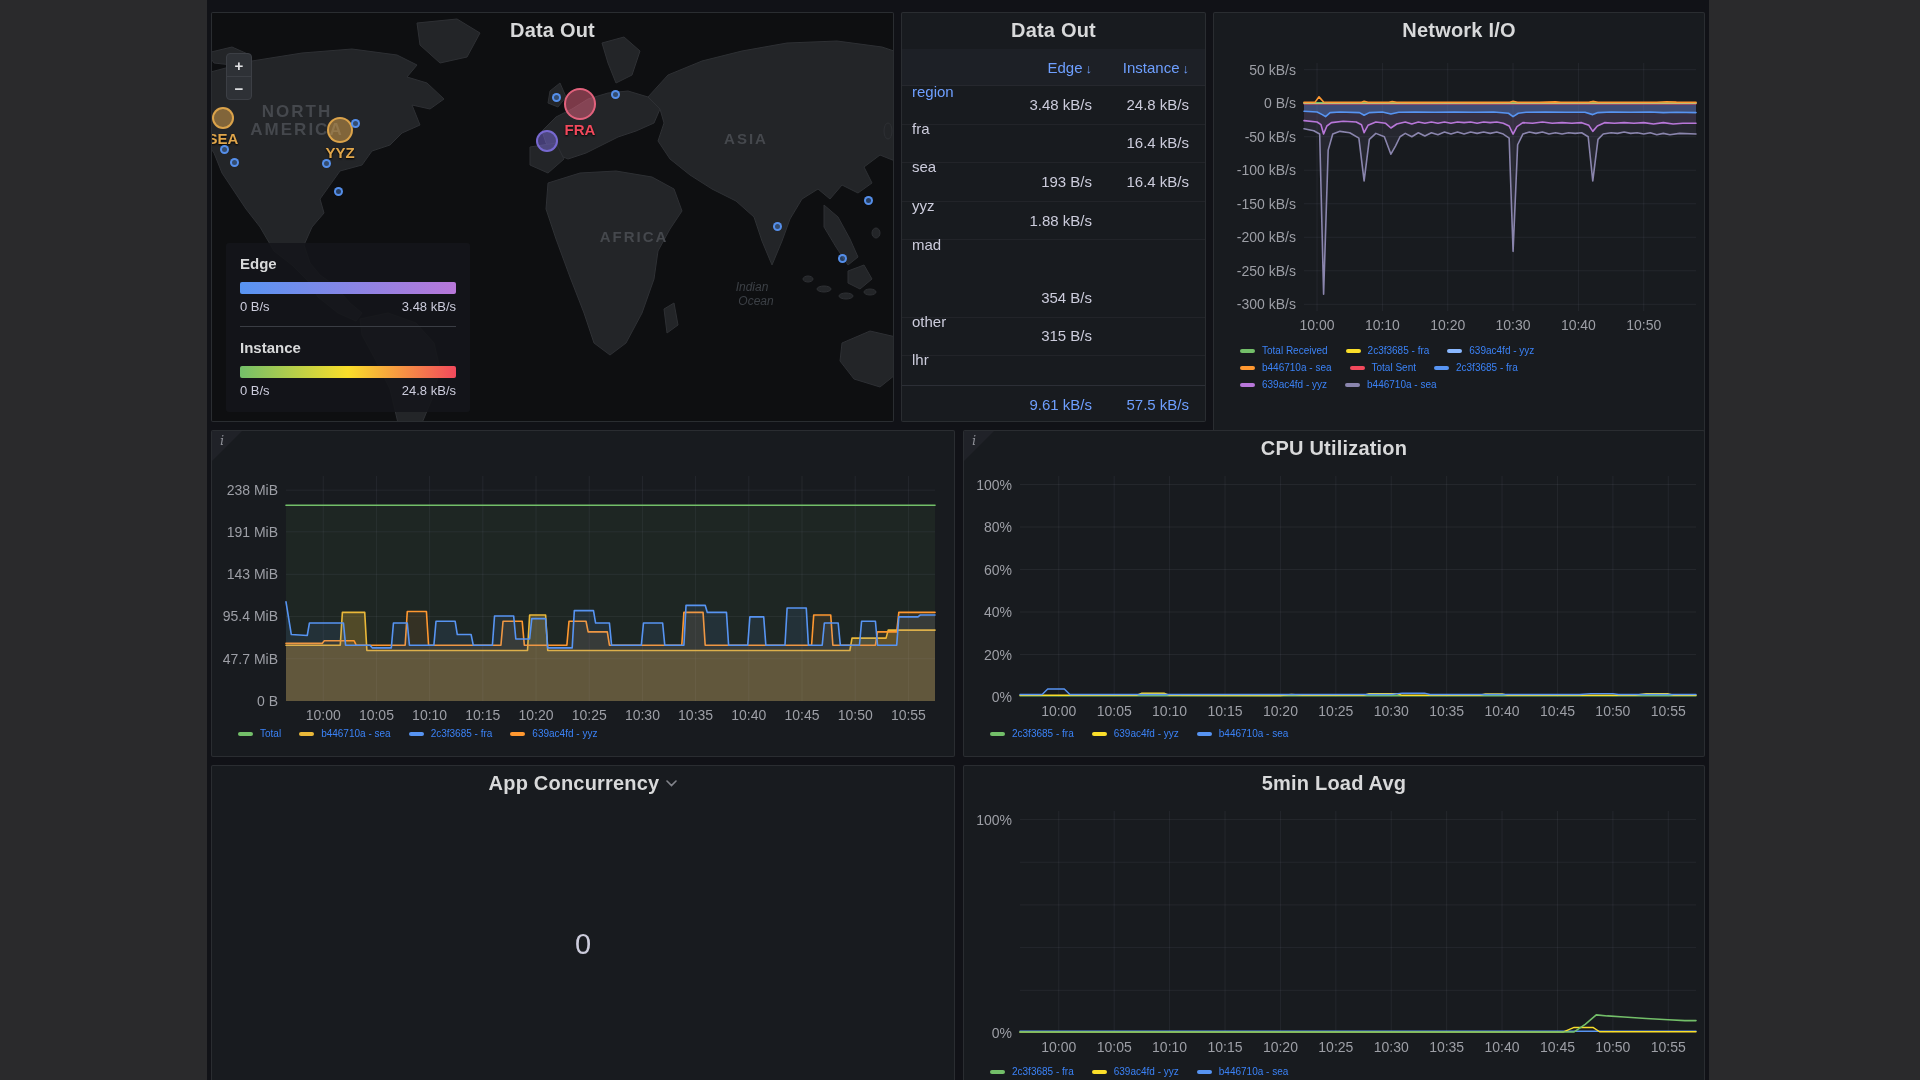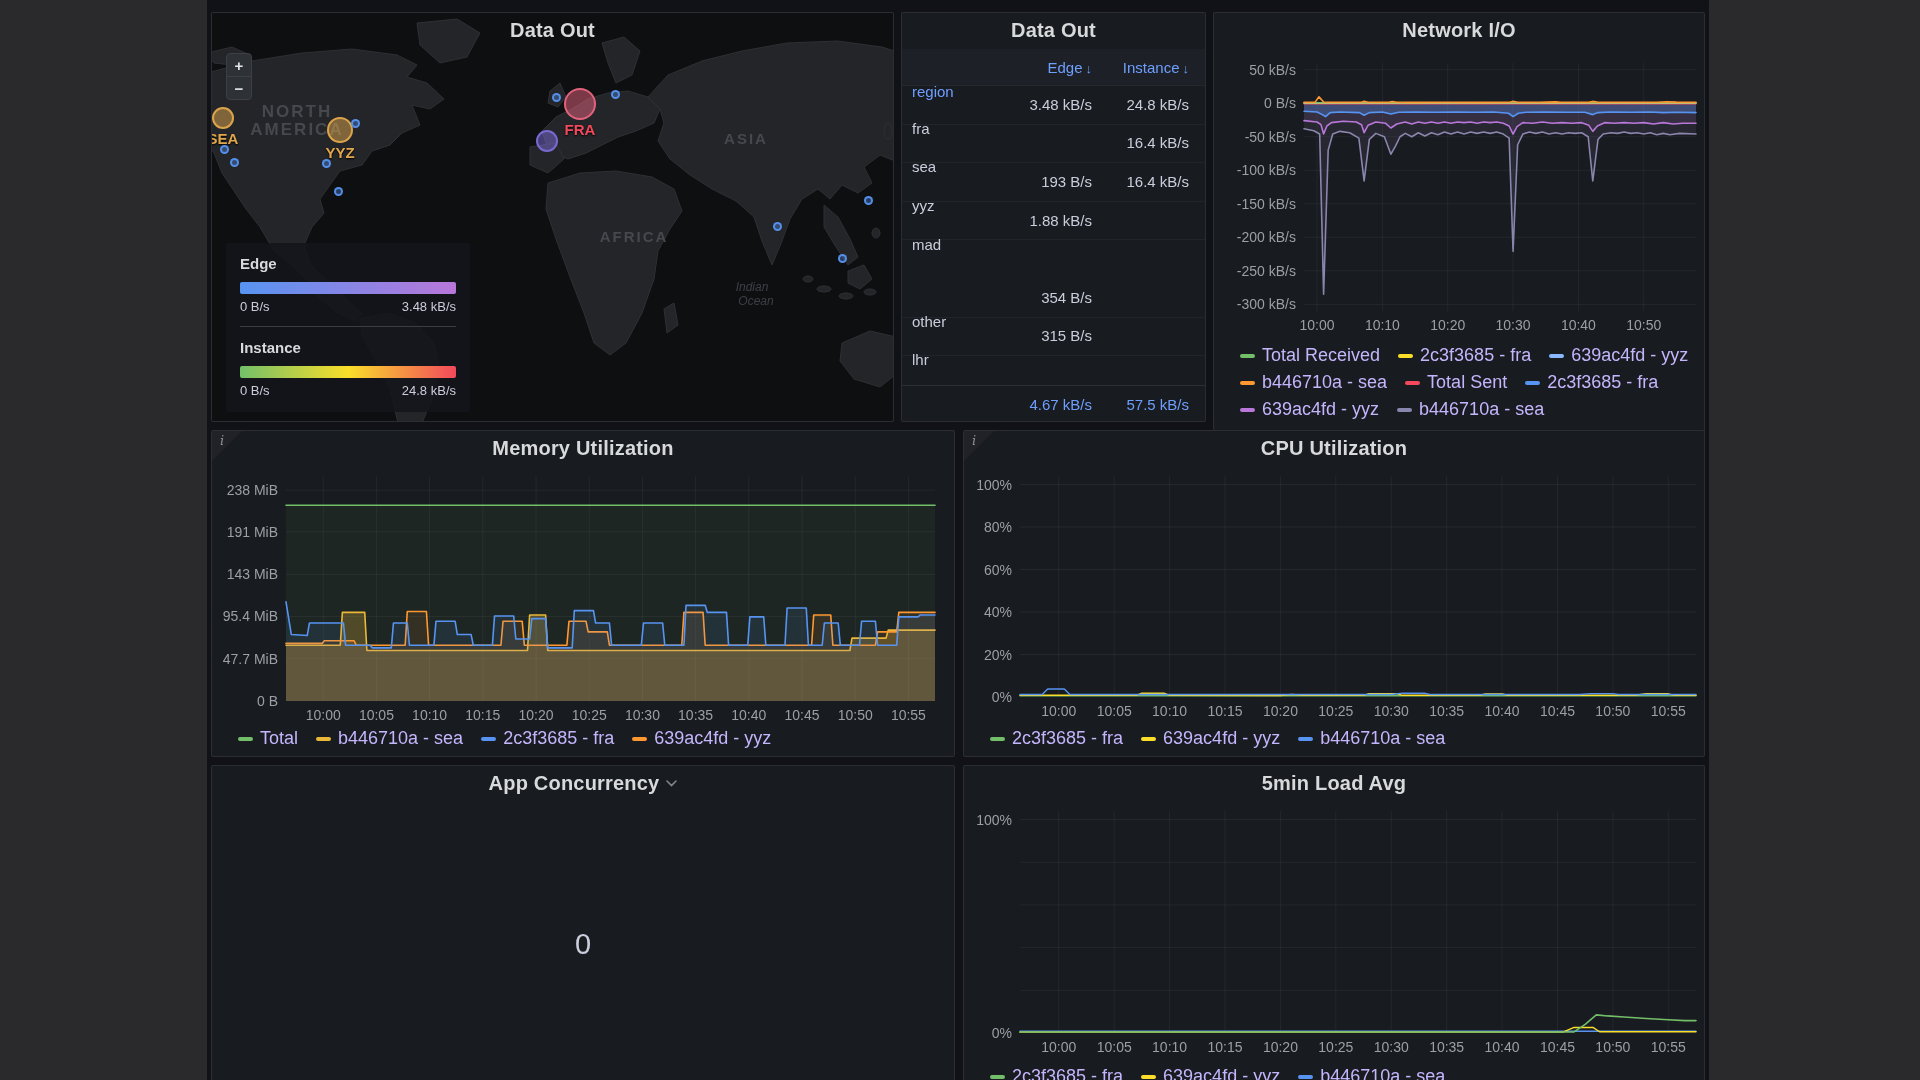--- a/index.html
+++ b/index.html
@@ -36,21 +36,21 @@
   .gt-c1{width:102px;padding-right:8px;text-align:right;}
   .gt-c2{width:99px;padding-right:10px;text-align:right;}
   .gt-total{border-top:1px solid #2c2f36;border-bottom:none;background:#181b1f;}
   .gt-total .gt-cell{color:#6e9fff;}
   .sort-arrow{font-size:13px;margin-left:3px;}
   
   .chart-svg{position:absolute;left:0;top:0;}
   .axis-label{fill:#9d9fa6;font-size:14px;font-family:"Liberation Sans",sans-serif;}
   .legend{position:absolute;display:flex;flex-direction:column;gap:6px;z-index:6;}
   .legend-row{display:flex;gap:18px;}
-  .legend-item{display:flex;align-items:center;gap:7px;font-size:18px;color:#c4b5fd;cursor:pointer;white-space:nowrap;}
+  .legend-item{display:flex;align-items:center;gap:7px;font-size:10px;color:#3b82f6;cursor:pointer;white-space:nowrap;}
   .swatch{width:15px;height:4px;border-radius:2px;flex:0 0 auto;}
   
   .big-stat{position:absolute;left:0;right:0;top:162px;text-align:center;font-size:29px;font-weight:500;color:#ccccdc;}
 </style>
 </head>
 <body>
 
 <div class="dashboard">
 
   <div class="panel" style="left:4px;top:12px;width:683px;height:410px;">
@@ -169,21 +169,21 @@
           <div class="gt-cell gt-c1">354 B/s</div>
           <div class="gt-cell gt-c2"></div>
         </div>
         <div class="gt-row" style="top: 269.6px; height: 38.6px;">
           <div class="gt-cell gt-c0">lhr</div>
           <div class="gt-cell gt-c1">315 B/s</div>
           <div class="gt-cell gt-c2"></div>
         </div>
         <div class="gt-row gt-total" style="top: 338px; height: 36px;">
           <div class="gt-cell gt-c0">Total</div>
-          <div class="gt-cell gt-c1">4.67 kB/s</div>
+          <div class="gt-cell gt-c1">9.61 kB/s</div>
           <div class="gt-cell gt-c2">57.5 kB/s</div>
         </div>
       </div>
   </div>
 
   <div class="panel" style="left:1006px;top:12px;width:492px;height:510px;">
     <div class="panel-title">
       <span>Network I/O</span>
     </div>
     <svg class="chart-svg" id="chart-network" width="492" height="410" viewBox="0 0 492 410">
@@ -267,23 +267,20 @@
             <div class="swatch" style="background: rgb(138, 133, 173);"></div>
             <div>b446710a - sea</div>
           </div>
         </div>
       </div>
   </div>
 
   <div class="panel" style="left:4px;top:430px;width:744px;height:327px;">
     <div class="info-corner"></div>
     <div class="info-i">i</div>
-    <div class="panel-title">
-      <span>Memory Utilization</span>
-    </div>
     <svg class="chart-svg" id="chart-memory" width="744" height="327" viewBox="0 0 744 327">
         <g stroke="rgba(204,204,220,0.07)" stroke-width="1">
           <line x1="74" x2="723" y1="59.173228346456696" y2="59.173228346456696"></line>
           <line x1="74" x2="723" y1="100.80708661417323" y2="100.80708661417323"></line>
           <line x1="74" x2="723" y1="143.3267716535433" y2="143.3267716535433"></line>
           <line x1="74" x2="723" y1="185.49212598425197" y2="185.49212598425197"></line>
           <line x1="74" x2="723" y1="227.746062992126" y2="227.746062992126"></line>
           <line x1="111.23770491803279" x2="111.23770491803279" y1="45" y2="270"></line>
           <line x1="164.43442622950818" x2="164.43442622950818" y1="45" y2="270"></line>
           <line x1="217.6311475409836" x2="217.6311475409836" y1="45" y2="270"></line>

